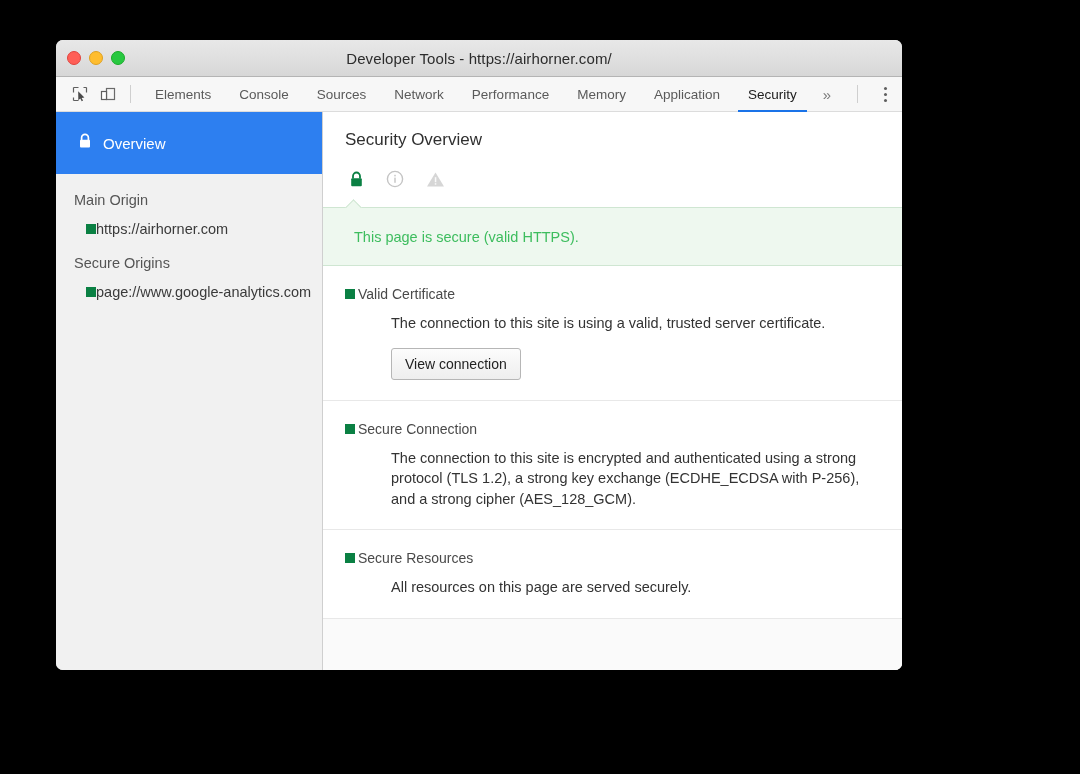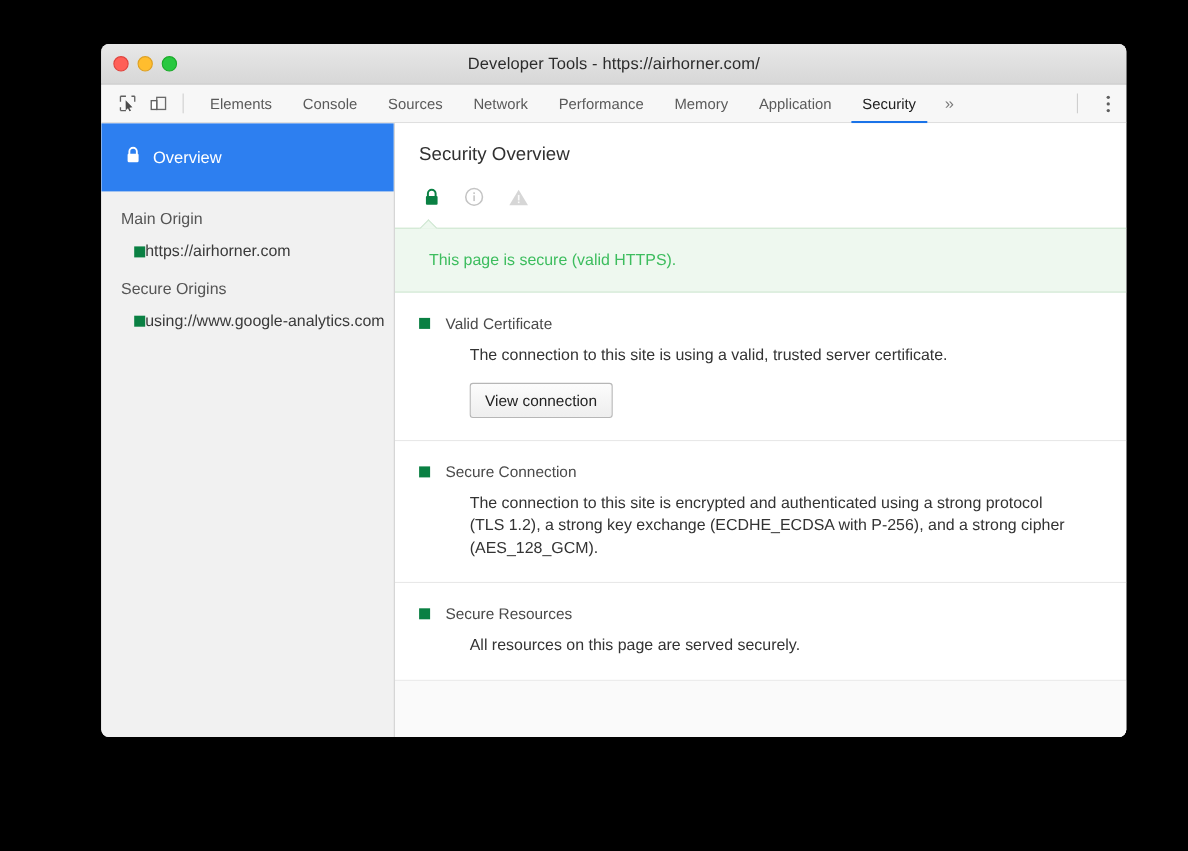--- a/index.html
+++ b/index.html
@@ -8,23 +8,23 @@
     background: #000000;
     width: 1080px;
     height: 774px;
     overflow: hidden;
     font-family: "Liberation Sans", sans-serif;
   }
 
   
   #window {
     position: absolute;
-    left: 92px;
+    left: 56px;
     top: 40px;
-    width: 932px;
+    width: 846px;
     height: 630px;
     background: #ffffff;
     border-radius: 7px;
     overflow: hidden;
     box-shadow: 0 6px 26px rgba(0,0,0,0.45);
   }
 
   
   #titlebar {
     position: relative;
@@ -241,21 +241,21 @@
   }
 
   
   .section {
     padding: 20px 22px 20px 22px;
     border-bottom: 1px solid #e8e8e8;
   }
   .sec-head {
     display: flex;
     align-items: center;
-    gap: 14px;
+    gap: 3px;
   }
   .sec-title {
     font-size: 14px;
     color: #4a4a4a;
   }
   .sec-body {
     font-size: 14.5px;
     color: #333333;
     line-height: 1.42;
     padding-left: 46px;
@@ -364,21 +364,21 @@
 
       <div class="side-group">Main Origin</div>
       <div class="origin-row">
         <span class="sq"></span>
         <span class="origin-url">https://airhorner.com</span>
       </div>
 
       <div class="side-group">Secure Origins</div>
       <div class="origin-row">
         <span class="sq"></span>
-        <span class="origin-url">using://www.google-analytics.com</span>
+        <span class="origin-url">page://www.google-analytics.com</span>
       </div>
     </div>
 
     <div id="main">
 
       <div id="main-title">Security Overview</div>
 
       <div id="summary-icons">
         <span class="sum-icon">
           <svg width="15" height="17" viewBox="0 0 15 17">

